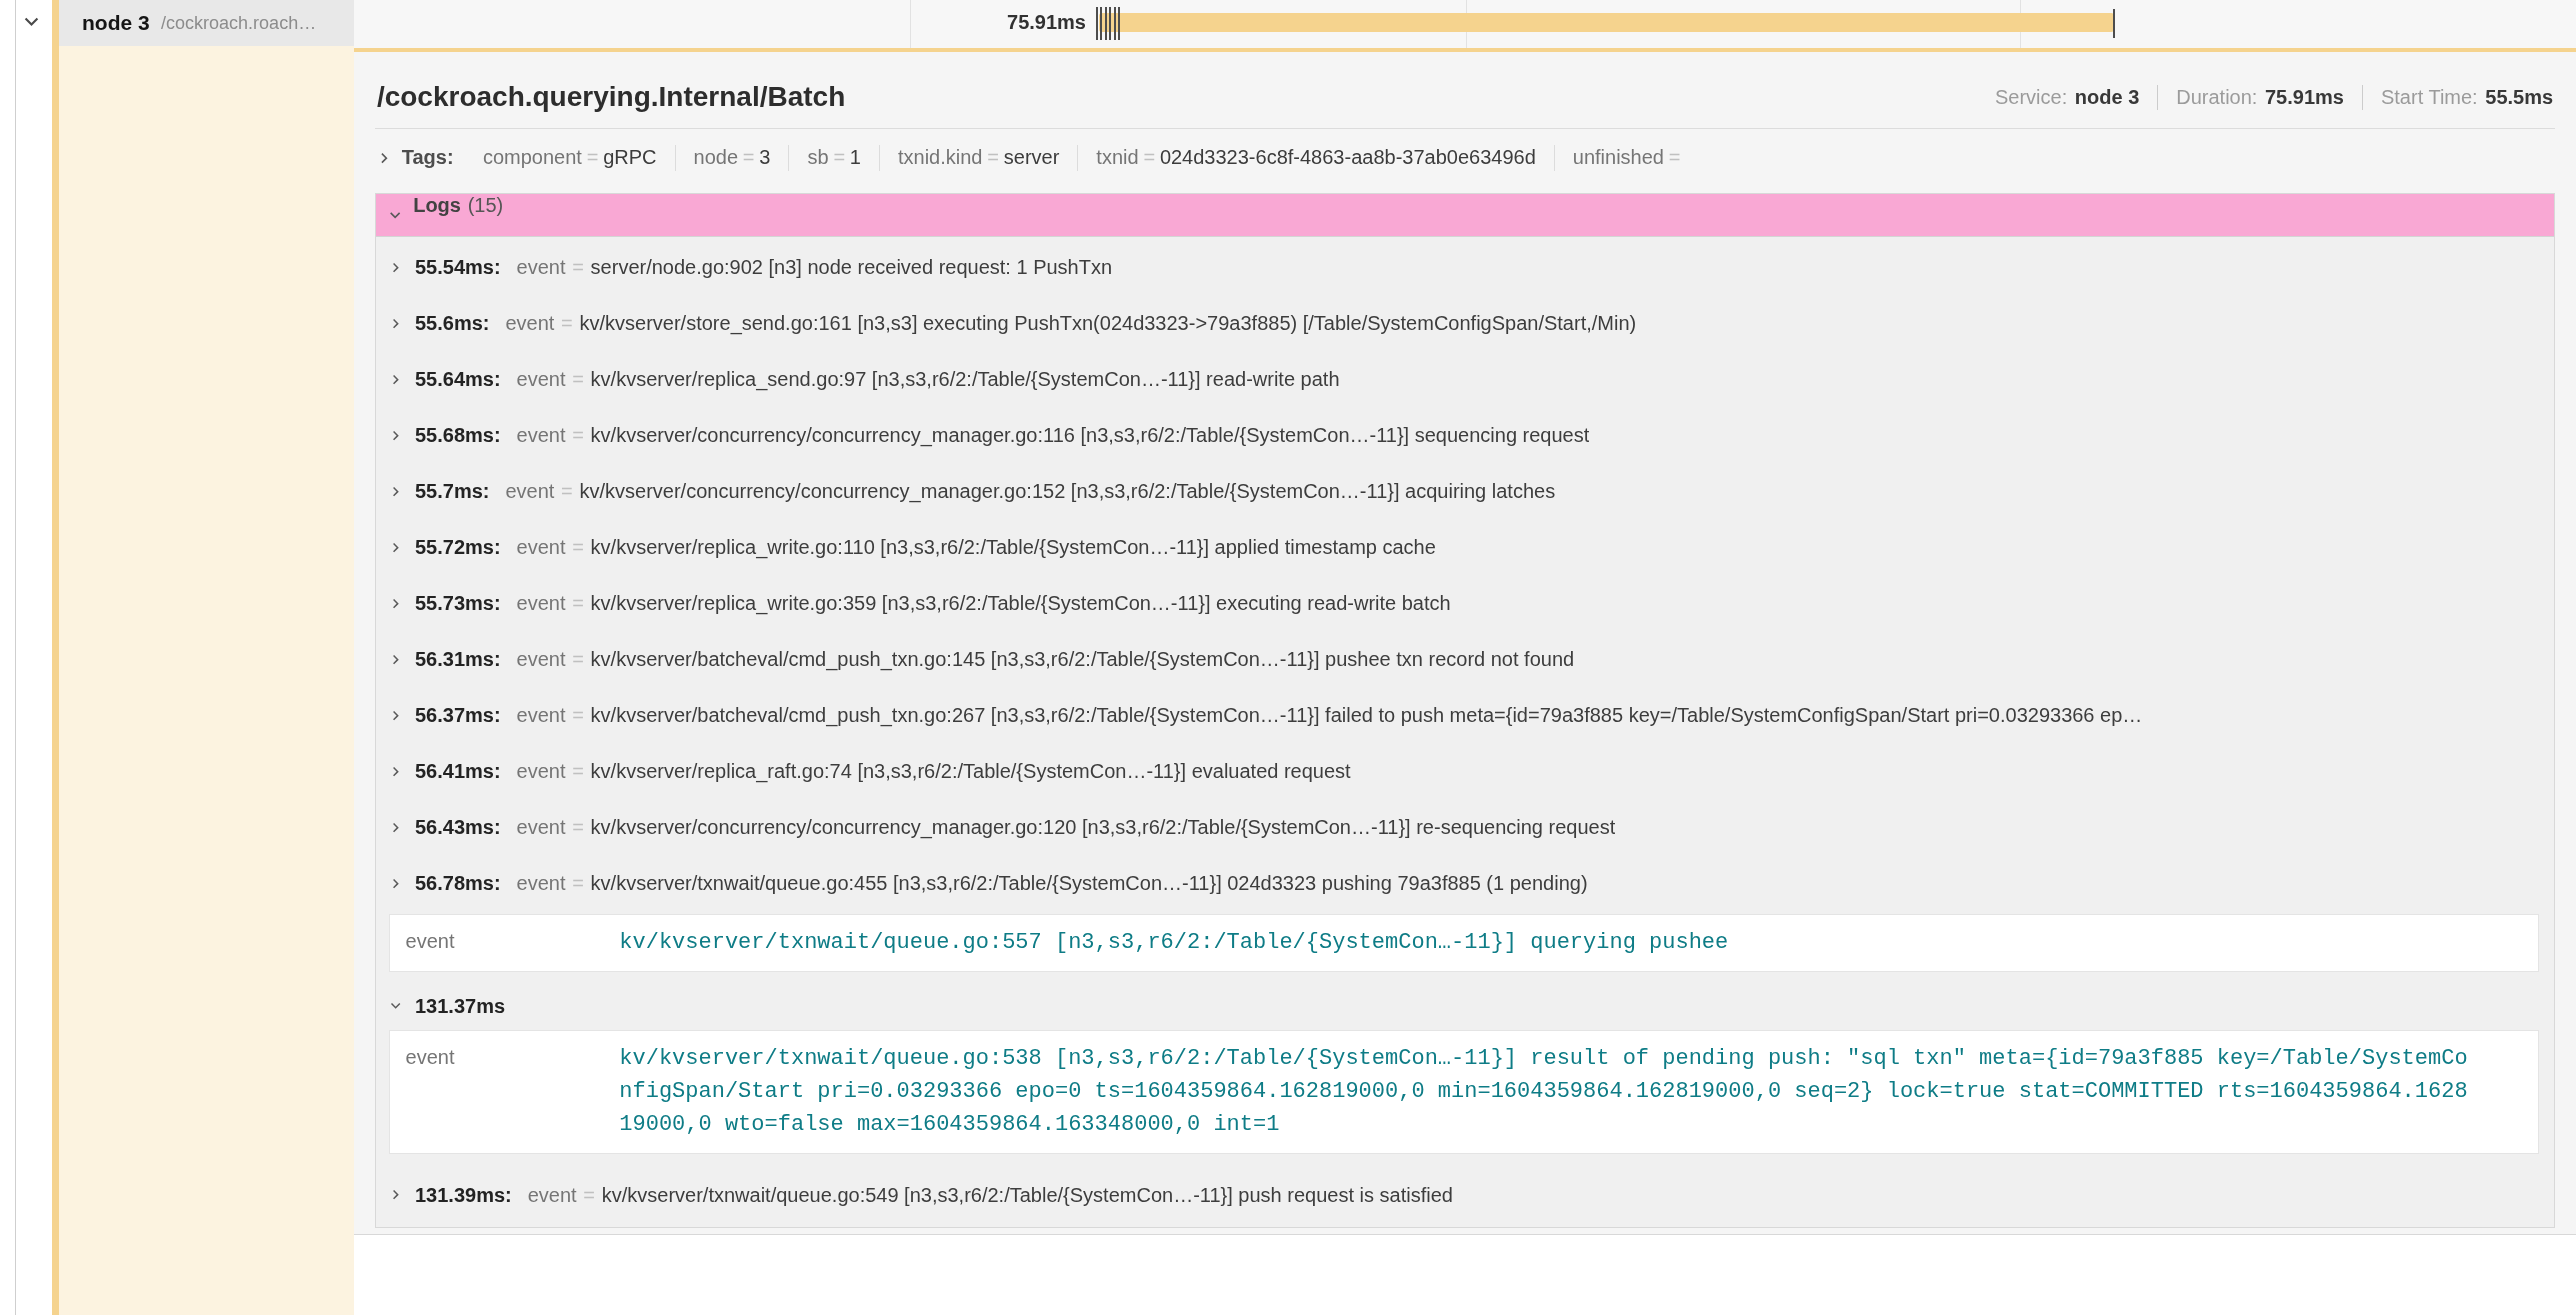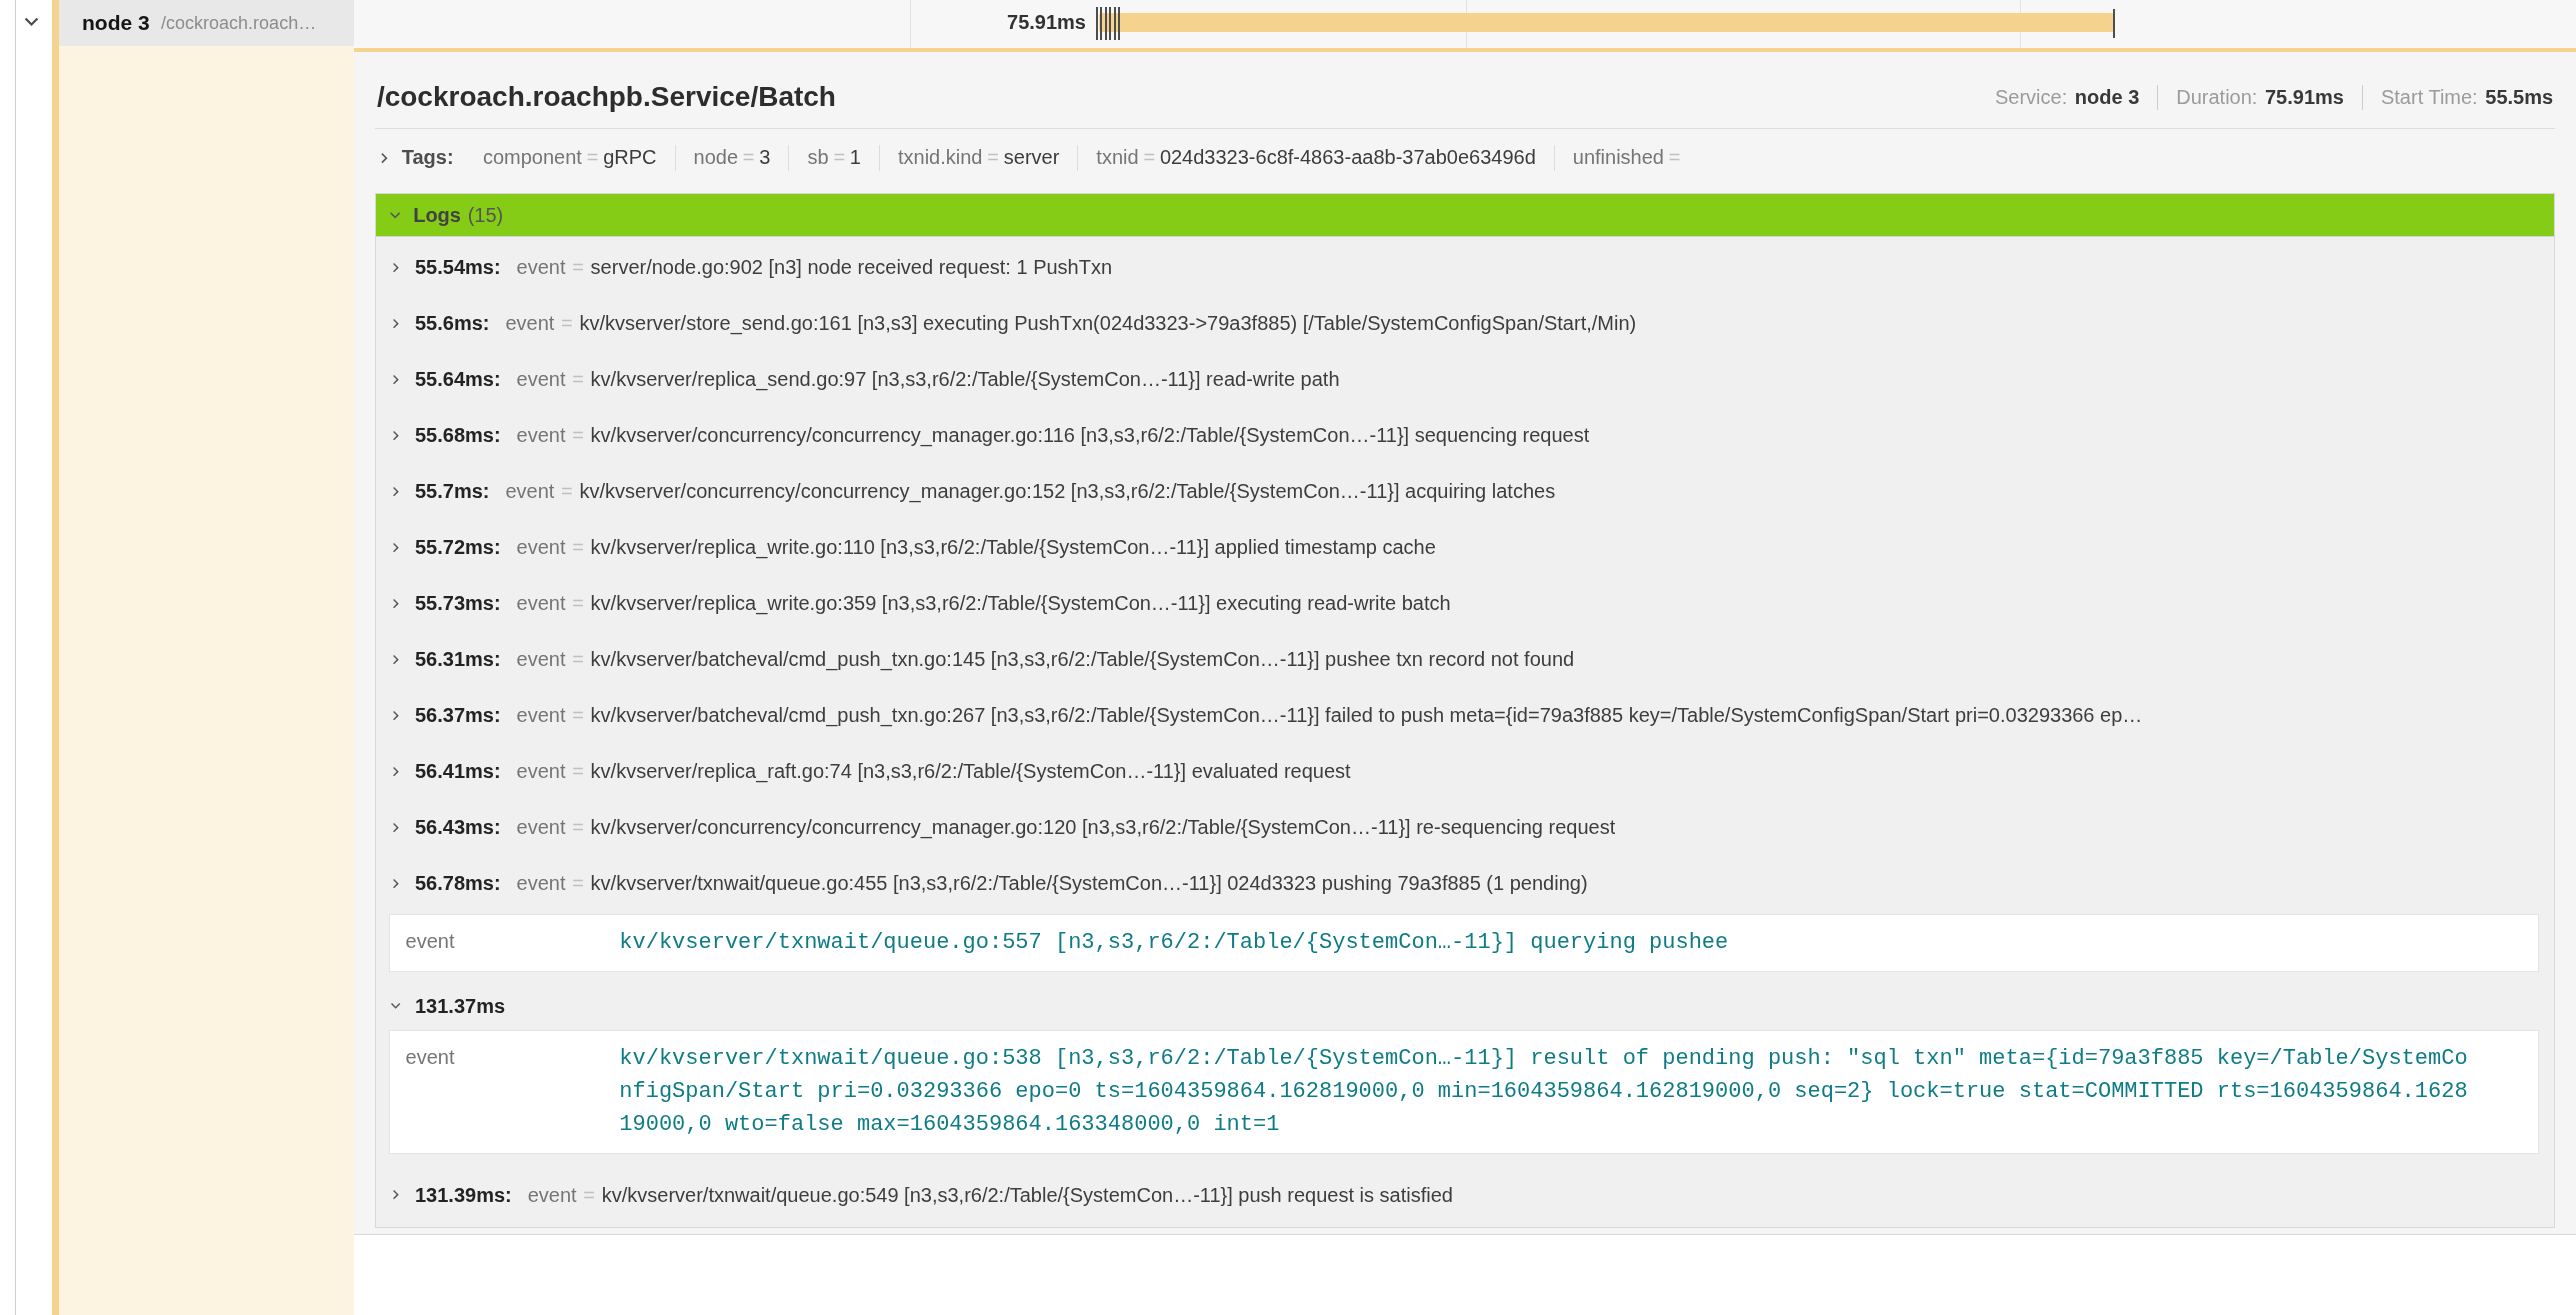--- a/index.html
+++ b/index.html
@@ -37,21 +37,21 @@
   .tags-row { display:flex; align-items:center; padding:15.3px 1.9px 12.4px 1.9px; font-size:20px; }
   .chev { display:inline-flex; align-items:center; color:#595959; }
   .tags-label { font-weight:700; color:#4d4d4d; margin:0 11.4px 0 10.5px; }
   .tag-item { padding:1.9px 18px; white-space:nowrap; }
   .tag-item + .tag-item { border-left:1px solid #dcdcdc; }
   .tag-key { color:#757575; }
   .tag-eq { color:#c0c0c0; padding:0 4.8px; }
   .tag-val { color:#3c3c3c; }
   
   .logs { border:1px solid #d8d8d8; background:#f0f0f0; margin-top:9.5px; }
-  .logs-header { display:flex; align-items:center; height:42px; background:#84cc16; border-bottom:1px solid #d4d4d4; padding-left:12.4px; font-size:20px; cursor:pointer; }
+  .logs-header { display:flex; height:42px; background:#f9a8d4; border-bottom:1px solid #d4d4d4; padding-left:12.4px; font-size:20px; cursor:pointer; }
   .logs-title { font-weight:700; color:#424242; margin:0 6.7px 0 10.5px; }
   .logs-count { color:#565656; }
   .logs-body { padding:1.9px 13.3px 3.8px 13.3px; }
   .log-row { display:flex; align-items:center; height:56px; font-size:20px; cursor:pointer; }
   .log-row .chev { margin-right:12.4px; }
   .log-time { font-weight:700; color:#232323; margin-right:16px; white-space:nowrap; }
   .log-field { color:#757575; white-space:nowrap; }
   .log-eq { color:#c0c0c0; margin:0 6.7px; }
   .log-msg { color:#3d3d3d; white-space:nowrap; overflow:hidden; text-overflow:clip; }
   .log-group-header { display:flex; align-items:center; height:42px; font-size:20px; cursor:pointer; }
@@ -88,21 +88,21 @@
     <div class="th-duration">75.91ms</div>
     <div class="span-bar-h"></div>
     <div class="log-ticks"></div>
     <div class="end-tick"></div>
   </div>
 
   <div class="detail">
     <div class="card">
 
       <div class="title-row">
-        <h1 class="op-name">/cockroach.roachpb.Service/Batch</h1>
+        <h1 class="op-name">/cockroach.querying.Internal/Batch</h1>
         <div class="meta">
           <span class="meta-label">Service:</span>
           <span class="meta-value">node 3</span>
           <span class="meta-sep"></span>
           <span class="meta-label">Duration:</span>
           <span class="meta-value">75.91ms</span>
           <span class="meta-sep"></span>
           <span class="meta-label">Start Time:</span>
           <span class="meta-value">55.5ms</span>
         </div>

